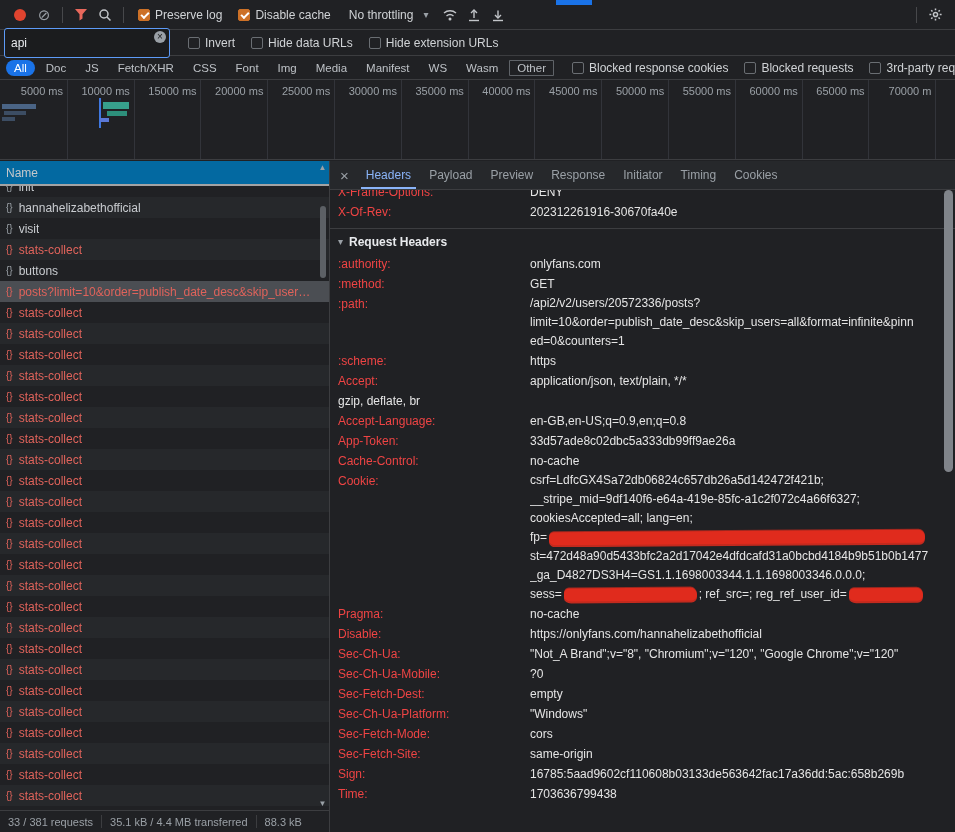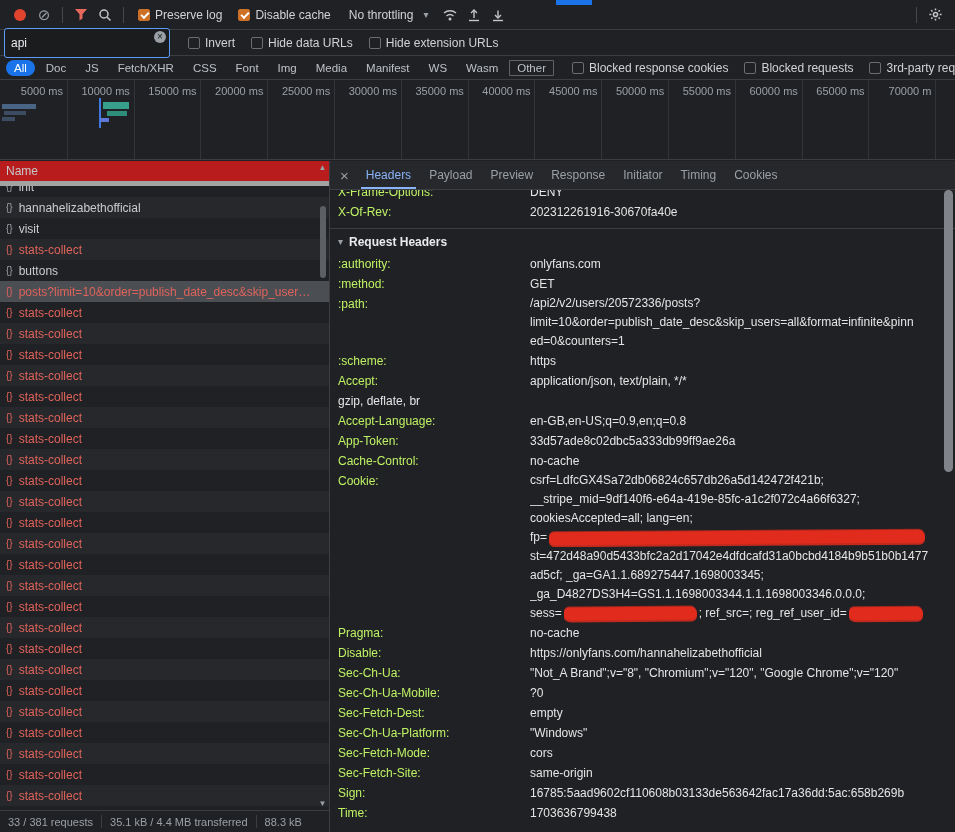--- a/index.html
+++ b/index.html
@@ -45,22 +45,22 @@
 
   
   .timeline { position:relative; height:80px; border-bottom:1px solid #3c3d40; overflow:hidden; }
   .tl-grid { position:absolute; top:0; bottom:0; width:1px; background:#32343a; }
   .tl-label { position:absolute; top:5px; width:63px; text-align:right; font-size:11px; color:#9aa0a6; white-space:nowrap; }
   .wf-bar { position:absolute; }
 
   
   .body { position:absolute; top:161px; bottom:0; left:0; right:0; display:flex; }
   .left-pane { position:relative; width:330px; flex:0 0 330px; border-right:1px solid #3c3d40; overflow:hidden; }
-  .name-header { height:25px; display:flex; align-items:center; padding:0 6px; background:#b91c1c;
-    border-bottom:5px solid #a3a3a3; color:#c5c8cb; }
+  .name-header { height:25px; display:flex; align-items:center; padding:0 6px; background:#0369a1;
+    border-bottom:2px solid #a3a3a3; color:#c5c8cb; }
   .req-list { height:624px; overflow:hidden; }
   .req-row { height:21px; display:flex; align-items:center; gap:6px; padding:0 6px; cursor:pointer; color:#c9ccd0; }
   .req-row.alt { background:#26282b; }
   .req-row.err, .req-row.err .req-icon { color:#e0635b; }
   .req-row.sel { background:#4b4e53; }
   .req-row.partial { margin-top:-10px; }
   .req-icon { font-size:10px; color:#9aa0a6; flex:0 0 auto; }
   .req-label { white-space:nowrap; overflow:hidden; text-overflow:ellipsis; }
 
   .l-scroll { position:absolute; top:2px; right:1px; bottom:24px; width:11px; display:flex; flex-direction:column; align-items:center; }
@@ -77,21 +77,21 @@
   .right-pane { position:relative; flex:1; overflow:hidden; }
   .dtabs { height:29px; display:flex; align-items:center; border-bottom:1px solid #3c3d40; background:#26282b; padding:0 6px; }
   .close-x { color:#9aa0a6; font-size:15px; margin:0 8px 0 4px; cursor:pointer; }
   .dtab { padding:0 9px; height:100%; display:flex; align-items:center; color:#9aa0a6; cursor:pointer; position:relative; white-space:nowrap; }
   .dtab.active { color:#8ab4f8; }
   .dtab.active::after { content:""; position:absolute; left:4px; right:4px; bottom:0; height:2px; background:#8ab4f8; }
 
   .hdr-content { position:absolute; top:29px; left:0; right:0; bottom:0; overflow:hidden; }
   .hdr-row { display:flex; align-items:flex-start; padding:0 8px; }
   .hdr-row.clipped { margin-top:-8px; }
-  .h-name { flex:0 0 192px; line-height:20px; color:#bef264; white-space:nowrap; }
+  .h-name { flex:0 0 192px; line-height:20px; color:#ef4444; white-space:nowrap; }
   .h-value { flex:1; line-height:20px; color:#e5e5e5; overflow:hidden; }
   .h-line { line-height:19px; white-space:nowrap; overflow:hidden; }
   .section-hdr { margin-top:6px; height:26px; display:flex; align-items:center; gap:6px; padding:0 8px;
     border-top:1px solid #3c3d40; font-weight:bold; color:#e8eaed; }
   .disclosure { color:#9aa0a6; font-size:10px; font-weight:normal; }
 
   .redact { display:inline-block; height:13px; background:#e02b1d; vertical-align:middle; margin:0 2px;
     border-radius:8px 11px 9px 12px / 9px 12px 10px 8px; transform:rotate(-0.4deg);
     box-shadow:0 2px 0 rgba(224,43,29,.85), 0 -1px 0 rgba(224,43,29,.65); }
 
@@ -440,21 +440,20 @@
               <div class="h-value">no-cache</div>
             </div>
             <div class="hdr-row">
               <span class="h-name">Cookie:</span>
               <div class="h-value">
                 <div class="h-line"><span>csrf=LdfcGX4Sa72db06824c657db26a5d142472f421b;</span></div>
                 <div class="h-line"><span>__stripe_mid=9df140f6-e64a-419e-85fc-a1c2f072c4a66f6327;</span></div>
                 <div class="h-line"><span>cookiesAccepted=all; lang=en;</span></div>
                 <div class="h-line"><span>fp=</span><span class="redact" style="width: 376px;"></span></div>
                 <div class="h-line"><span>st=472d48a90d5433bfc2a2d17042e4dfdcafd31a0bcbd4184b9b51b0b1477</span></div>
-                <div class="h-line"><span>ad5cf; _ga=GA1.1.689275447.1698003345;</span></div>
                 <div class="h-line"><span>_ga_D4827DS3H4=GS1.1.1698003344.1.1.1698003346.0.0.0;</span></div>
                 <div class="h-line"><span>sess=</span><span class="redact" style="width: 133px;"></span><span>; ref_src=; reg_ref_user_id=</span><span class="redact" style="width: 74px;"></span></div>
               </div>
             </div>
             <div class="hdr-row">
               <span class="h-name">Pragma:</span>
               <div class="h-value">no-cache</div>
             </div>
             <div class="hdr-row">
               <span class="h-name">Disable:</span>

